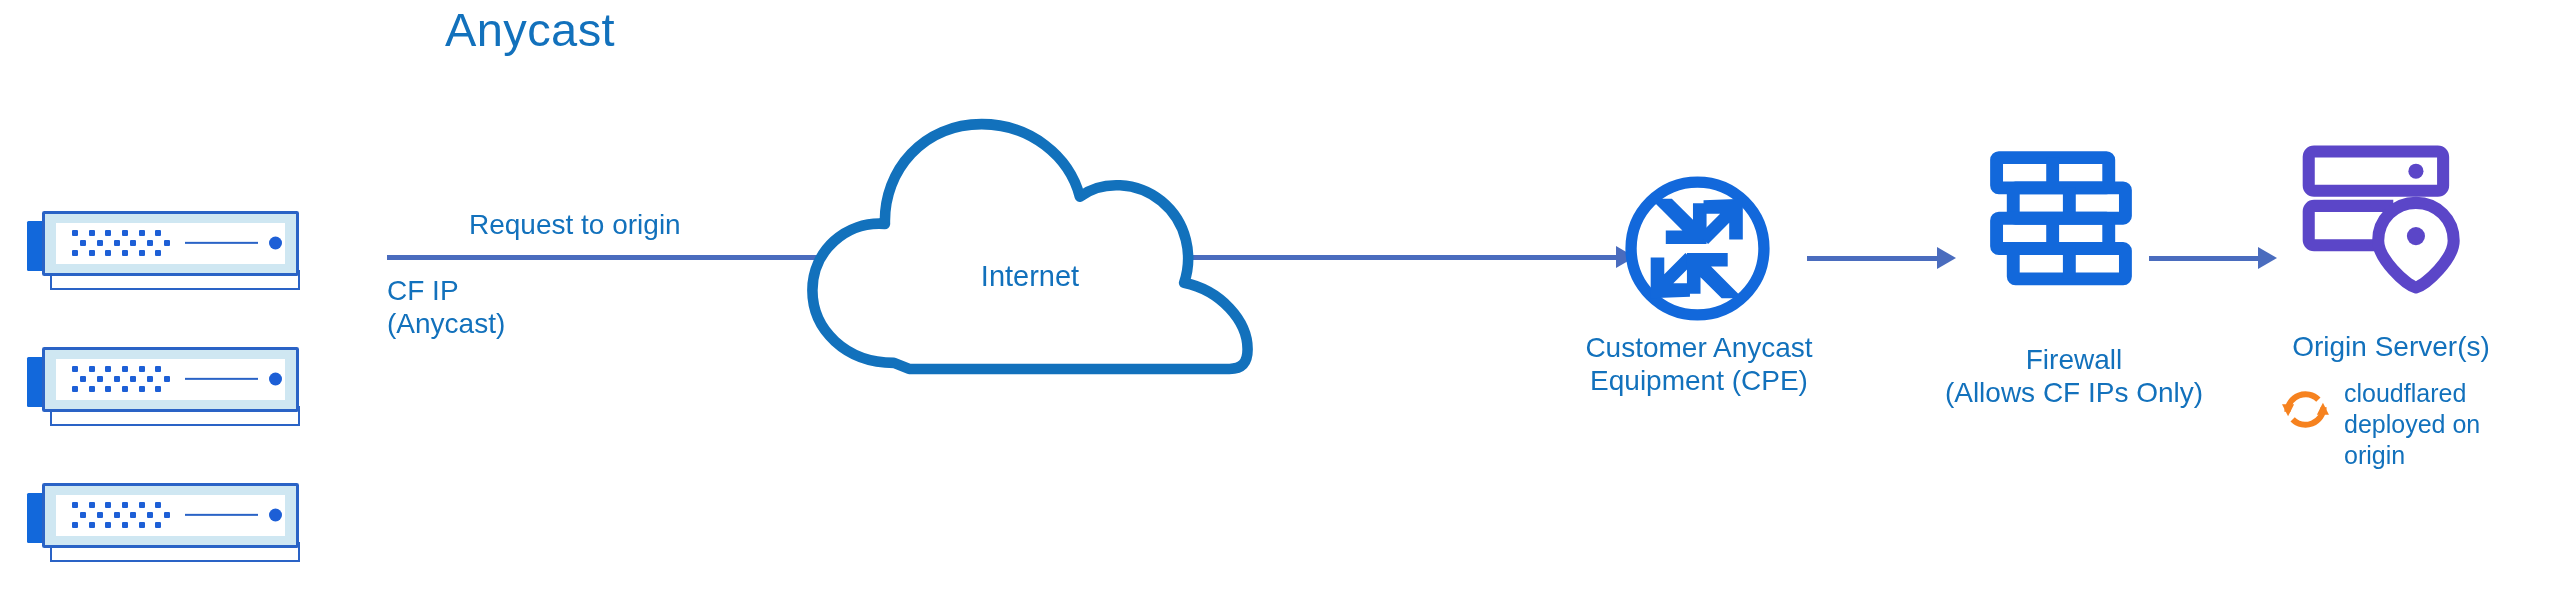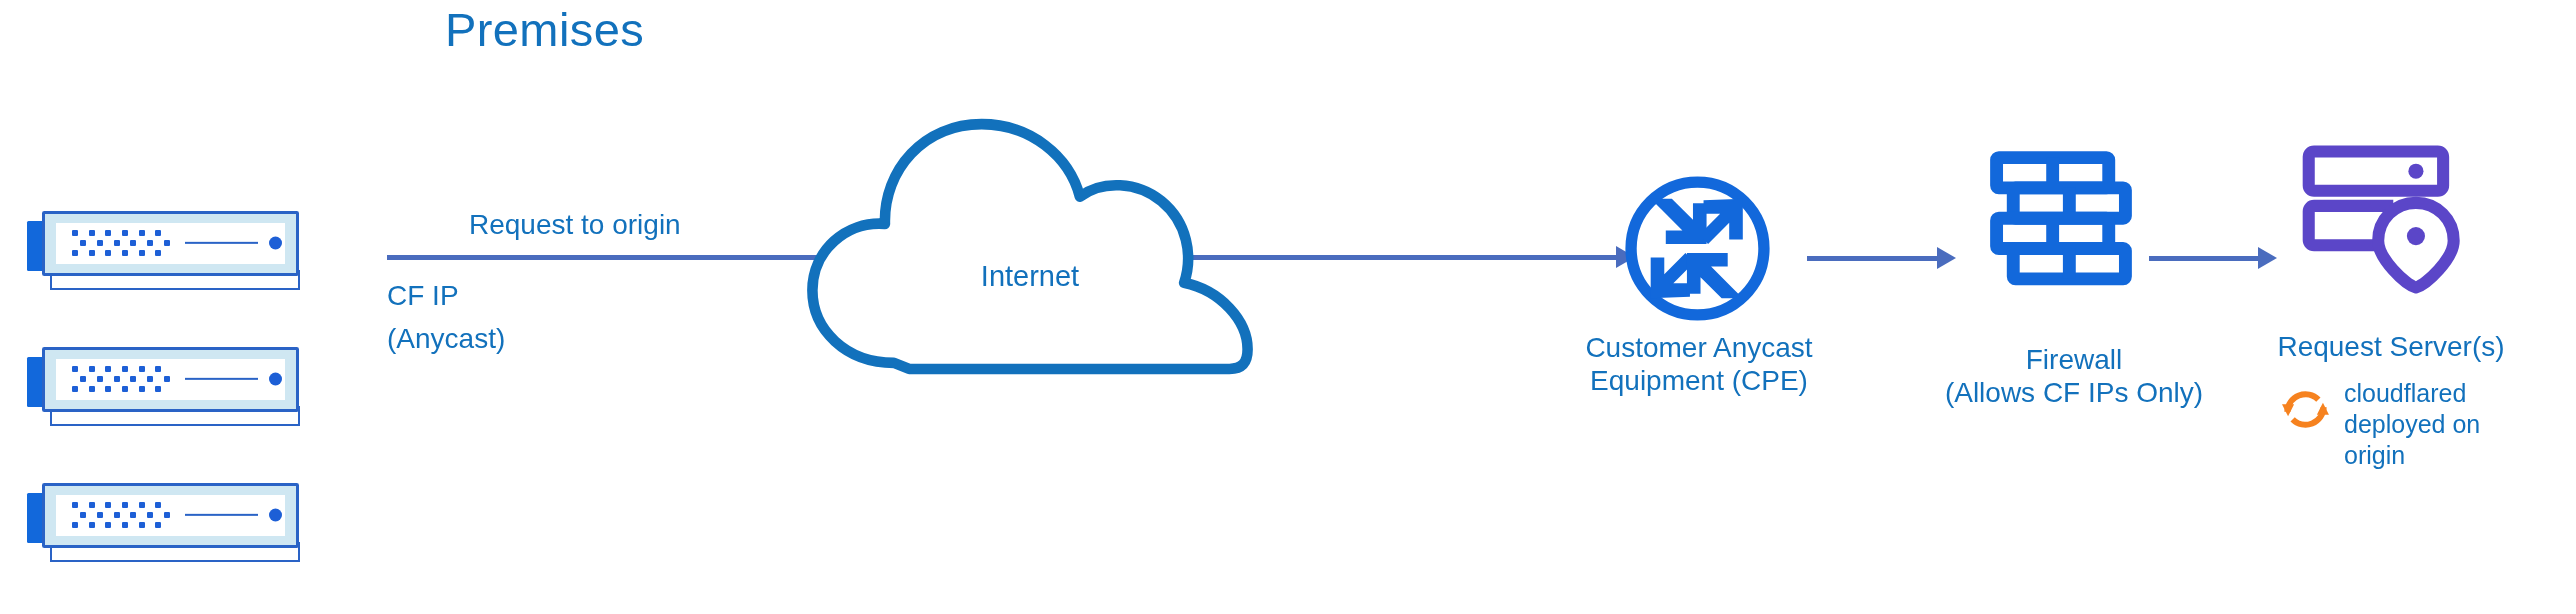--- a/index.html
+++ b/index.html
@@ -214,21 +214,21 @@
     line-height: 31px;
     color: #1271BC;
     white-space: pre-line;
   }
 </style>
 </head>
 <body>
 
 <div id="canvas">
 
-  <div class="abs" id="diagram-title">Premises</div>
+  <div class="abs" id="diagram-title">Anycast</div>
 
 
   <div class="abs server-unit" style="left:15px; top:206px;">
     <div class="srv-shadow"></div>
     <div class="srv-tab"></div>
     <div class="srv-body">
       <div class="srv-face">
         <div class="srv-dots">
           <i style="left:0px;top:0px"></i>
             <i style="left:16.6px;top:0px"></i>
@@ -315,21 +315,21 @@
         <div class="srv-led"></div>
       </div>
     </div>
   </div>
 
   <div class="abs flow-line" style="left:387px; top:255px; width:1235px;"></div>
   <div class="abs flow-head" style="left:1616px; top:246px;"></div>
 
   <div class="abs" style="left:469px; top:209px; font-size:28px; color:#1271BC; white-space:nowrap;">Request to origin</div>
 
-  <div class="abs" style="left:387px; top:274px; width:227px; font-size:28px; line-height:43px; color:#1271BC; white-space:pre-line;">CF IP
+  <div class="abs" style="left:387px; top:274px; width:227px; font-size:28px; line-height:33px; color:#1271BC; white-space:pre-line;">CF IP
 (Anycast)</div>
 
   <div class="abs" id="internet-cloud">
     <svg viewBox="0 0 600 360" width="454" height="272">
       <path d="M120 340
                C 56 340 12 296 12 244
                C 12 192 56 152 108 156
                C 106 84 160 24 236 24
                C 300 24 352 66 366 120
                C 396 98 442 100 474 126
@@ -384,21 +384,21 @@
 
     <rect x="10" y="10" width="178" height="52" rx="7" fill="none" stroke="#5B46C8" stroke-width="16"></rect>
     <circle cx="152" cy="36" r="10" fill="#5B46C8"></circle>
 
     <path d="M122 82 L17 82 A7 7 0 0 0 10 89 L10 127 A7 7 0 0 0 17 134 L122 134" fill="none" stroke="#5B46C8" stroke-width="16" stroke-linecap="butt"></path>
 
     <path d="M152 78 C180 78 202 100 202 128 C202 152 166 186 152 190
              C138 186 102 152 102 128 C102 100 124 78 152 78 Z" fill="#ffffff" stroke="#5B46C8" stroke-width="16" stroke-linejoin="round"></path>
     <circle cx="152" cy="122" r="12" fill="#5B46C8"></circle>
   </svg>
-  <div class="node-label abs" id="origin-label">Request Server(s)</div>
+  <div class="node-label abs" id="origin-label">Origin Server(s)</div>
 
   <div class="abs" id="cloudflared-note">
     <svg id="cloudflared-icon" viewBox="0 0 70 70">
       <path d="M11 38 A24 24 0 0 1 52 22" fill="none" stroke="#F6821F" stroke-width="8" stroke-linecap="butt"></path>
       <path d="M59 32 A24 24 0 0 1 18 48" fill="none" stroke="#F6821F" stroke-width="8" stroke-linecap="butt"></path>
       <polygon points="4,28 20,28 12,44" fill="#F6821F"></polygon>
       <polygon points="50,42 66,42 58,26" fill="#F6821F"></polygon>
     </svg>
     <div id="cloudflared-text">cloudflared
 deployed on

